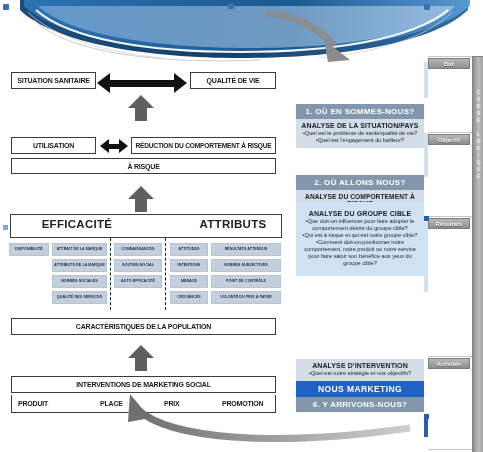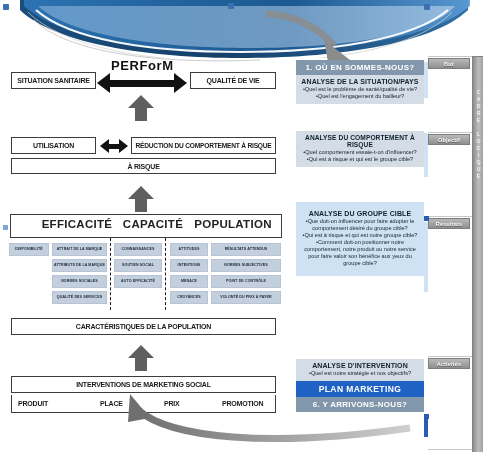--- a/index.html
+++ b/index.html
@@ -38,21 +38,21 @@
                 letter-spacing:.3px;text-align:center;}
   .vdash{position:absolute;border-left:1.6px dashed #1b1b1b;}
 
   .cell{position:absolute;box-sizing:border-box;background:#c3cfdd;border:1px solid #b7c4d4;
         display:flex;align-items:center;justify-content:center;text-align:center;
         font-size:3.6px;font-weight:700;color:#1c2a36;line-height:1.05;letter-spacing:.1px;}
 
   
   .step{position:absolute;box-sizing:border-box;}
   .step-head{box-sizing:border-box;background:#8296ac;color:#fff;font-weight:700;
-             font-size:8px;text-align:center;padding:3px 0 3px;letter-spacing:.3px;}
+             font-size:8px;text-align:center;padding:3px 0 3px;letter-spacing:.3px;margin-top:44px;}
   .step-body{box-sizing:border-box;background:#d4dce6;padding:3px 3px 4px;text-align:center;}
   .step-body.lightblue{background:#cfe2f3;}
   .step-sub{font-size:7px;font-weight:700;color:#10222f;letter-spacing:.1px;margin-bottom:1px;}
   .step-q{font-size:5.6px;color:#13232f;line-height:1.26;}
   .bluebar{box-sizing:border-box;background:#1f62c4;color:#fff;text-align:center;
            font-weight:700;font-size:8.5px;padding:3px 0;letter-spacing:.4px;}
   .darkbar{box-sizing:border-box;background:#8296ac;color:#fff;text-align:center;
            font-weight:700;font-size:8px;padding:3px 0;letter-spacing:.3px;}
 
   .downarrow{position:absolute;width:0;height:0;}
@@ -110,21 +110,20 @@
 
   <svg class="curve" style="left:262px;top:10px;" width="110" height="62">
     <path d="M4,4 C30,4 58,18 72,36" fill="none" stroke="#8c8c8c" stroke-width="7" stroke-linecap="butt" opacity=".85"></path>
     <polygon points="62,30 88,50 66,52" fill="#8c8c8c"></polygon>
   </svg>
 
   <svg class="curve" style="left:30px;top:18px;" width="300" height="46">
     <path d="M4,2 C40,36 130,46 230,42" fill="none" stroke="#cccccc" stroke-width="1"></path>
   </svg>
 
-  <div id="perform-title" style="left:111px;top:58px;">PERForM</div>
 
   <div class="wbox" style="left:11px;top:72px;width:85px;height:17px;font-size:7px;">SITUATION SANITAIRE</div>
 
   <div class="dblarrow" style="left:97px;top:73px;width:90px;height:20px;">
     <div class="hl"></div>
       <div class="shaft"></div>
       <div class="hr"></div>
   </div>
 
   <div class="wbox" style="left:190px;top:72px;width:86px;height:17px;font-size:7px;">QUALITÉ DE VIE</div>
@@ -144,22 +143,21 @@
   <div class="wbox" style="left:131px;top:137px;width:145px;height:17px;font-size:6.6px;">RÉDUCTION DU COMPORTEMENT À RISQUE</div>
 
   <div class="wbox" style="left:11px;top:158px;width:265px;height:16px;font-size:7px;">À RISQUE</div>
 
   <svg class="uparrow" style="left:128px;top:186px;" width="26" height="26">
     <polygon points="13,0 26,13 19,13 19,26 7,26 7,13 0,13" fill="#5f5f5f"></polygon>
   </svg>
 
   <div id="pillars"></div>
   <div class="pillar-label" style="left:22px;top:218px;width:110px;">EFFICACITÉ</div>
-  <div class="pillar-label" style="left:110px;top:218px;width:86px;">CAPACITÉ</div>
-  <div class="pillar-label" style="left:186px;top:218px;width:94px;">POPULATION</div>
+  <div class="pillar-label" style="left:186px;top:218px;width:94px;">ATTRIBUTS</div>
 
   <div class="vdash" style="left:110px;top:238px;height:72px;"></div>
   <div class="vdash" style="left:165px;top:238px;height:72px;"></div>
 
   <div class="cell" style="left:9px;top:243px;width:40px;height:13px;">DISPONIBILITÉ</div>
 
   <div class="cell" style="left:52px;top:243px;width:55px;height:13px;">ATTRAIT DE LA MARQUE</div>
   <div class="cell" style="left:52px;top:259px;width:55px;height:13px;">ATTRIBUTS DE LA MARQUE</div>
   <div class="cell" style="left:52px;top:275px;width:55px;height:13px;">NORMES SOCIALES</div>
   <div class="cell" style="left:52px;top:291px;width:55px;height:13px;">QUALITÉ DES SERVICES</div>
@@ -211,20 +209,21 @@
       <div class="step-q">•Quel est le problème de santé/qualité de vie?</div>
       <div class="step-q">•Quel est l'engagement du bailleur?</div>
     </div>
   </div>
 
   <svg class="downarrow" style="left:348px;top:116px;" width="24" height="14">
     <polygon points="6,0 18,0 18,6 24,6 12,14 0,6 6,6" fill="#5f5f5f"></polygon>
   </svg>
 
   <div class="step" style="left:296px;top:131px;width:128px;">
+    <div class="step-head">2. OÙ ALLONS NOUS?</div>
     <div class="step-body">
       <div class="step-sub" style="font-size:6.6px;">ANALYSE DU COMPORTEMENT À RISQUE</div>
       <div class="step-q">•Quel comportement essaie-t-on d'influencer?</div>
       <div class="step-q">•Qui est à risque  et qui est le groupe cible?</div>
     </div>
   </div>
 
   <svg class="downarrow" style="left:348px;top:187px;" width="24" height="14">
     <polygon points="6,0 18,0 18,6 24,6 12,14 0,6 6,6" fill="#5f5f5f"></polygon>
   </svg>
@@ -240,21 +239,21 @@
 
   <svg class="downarrow" style="left:348px;top:340px;" width="24" height="14">
     <polygon points="6,0 18,0 18,6 24,6 12,14 0,6 6,6" fill="#5f5f5f"></polygon>
   </svg>
 
   <div class="step" style="left:296px;top:359px;width:128px;">
     <div class="step-body">
       <div class="step-sub">ANALYSE D'INTERVENTION</div>
       <div class="step-q">•Quel est notre stratégie et nos objectifs?</div>
     </div>
-    <div class="bluebar">PLAN MARKETING</div>
+    <div class="bluebar">NOUS MARKETING</div>
     <div class="darkbar">6. Y ARRIVONS-NOUS?</div>
   </div>
 
   <div id="cadre-strip">
 
     <div class="tabpanel" style="top:0px;height:76px;"></div>
     <div class="tabpanel" style="top:76px;height:84px;"></div>
     <div class="tabpanel" style="top:160px;height:140px;"></div>
     <div class="tabpanel" style="top:300px;height:92px;"></div>
 

